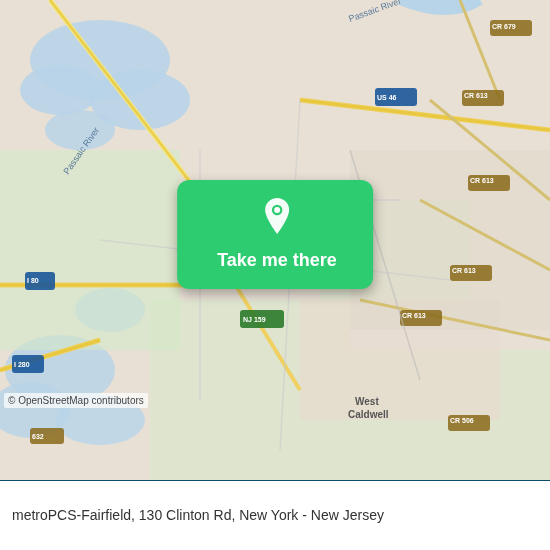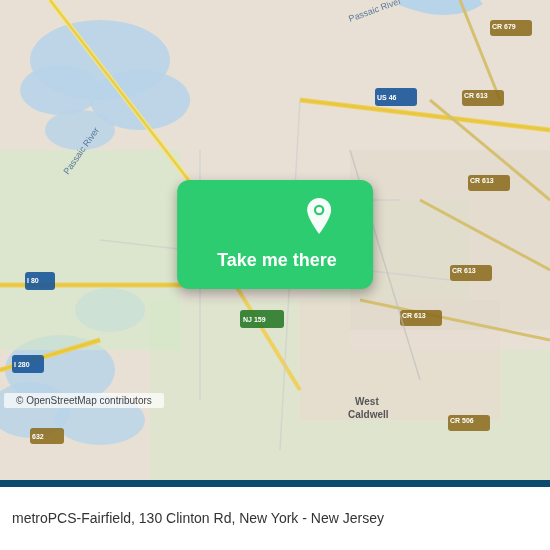--- a/index.html
+++ b/index.html
@@ -38,21 +38,21 @@
     }
 
     #action-button {
       background-color: #2ecc71;
       border: none;
       border-radius: 12px;
       padding: 18px 36px 18px 40px;
       cursor: pointer;
       display: flex;
       flex-direction: column;
-      align-items: flex-end;
+      align-items: center;
       gap: 16px;
       box-shadow: 0 4px 12px rgba(0,0,0,0.3);
       min-width: 180px;
     }
 
     #action-button .pin-icon {
       width: 36px;
       height: 36px;
     }
 
@@ -64,21 +64,21 @@
     }
 
     
     #bottom-bar {
       width: 550px;
       height: 70px;
       background: white;
       display: flex;
       align-items: center;
       padding: 0 12px;
-      border-top: 7px solid #0c4a6e;
+      border-top: 1px solid #0c4a6e;
       gap: 10px;
     }
 
     #location-text {
       flex: 1;
       font-size: 14px;
       color: #333;
       line-height: 1.3;
     }
 
@@ -96,21 +96,21 @@
     }
 
     
     #osm-attribution {
       position: absolute;
       bottom: 72px;
       left: 4px;
       font-size: 10px;
       color: #444;
       background: rgba(255,255,255,0.7);
-      padding: 2px 12px;
+      padding: 2px 4px;
       border-radius: 2px;
       text-align: center;
     }
   </style>
 </head>
 <body>
 
 <div id="map-container">
   
   <svg id="map-svg" viewBox="0 0 550 480" xmlns="http://www.w3.org/2000/svg">

